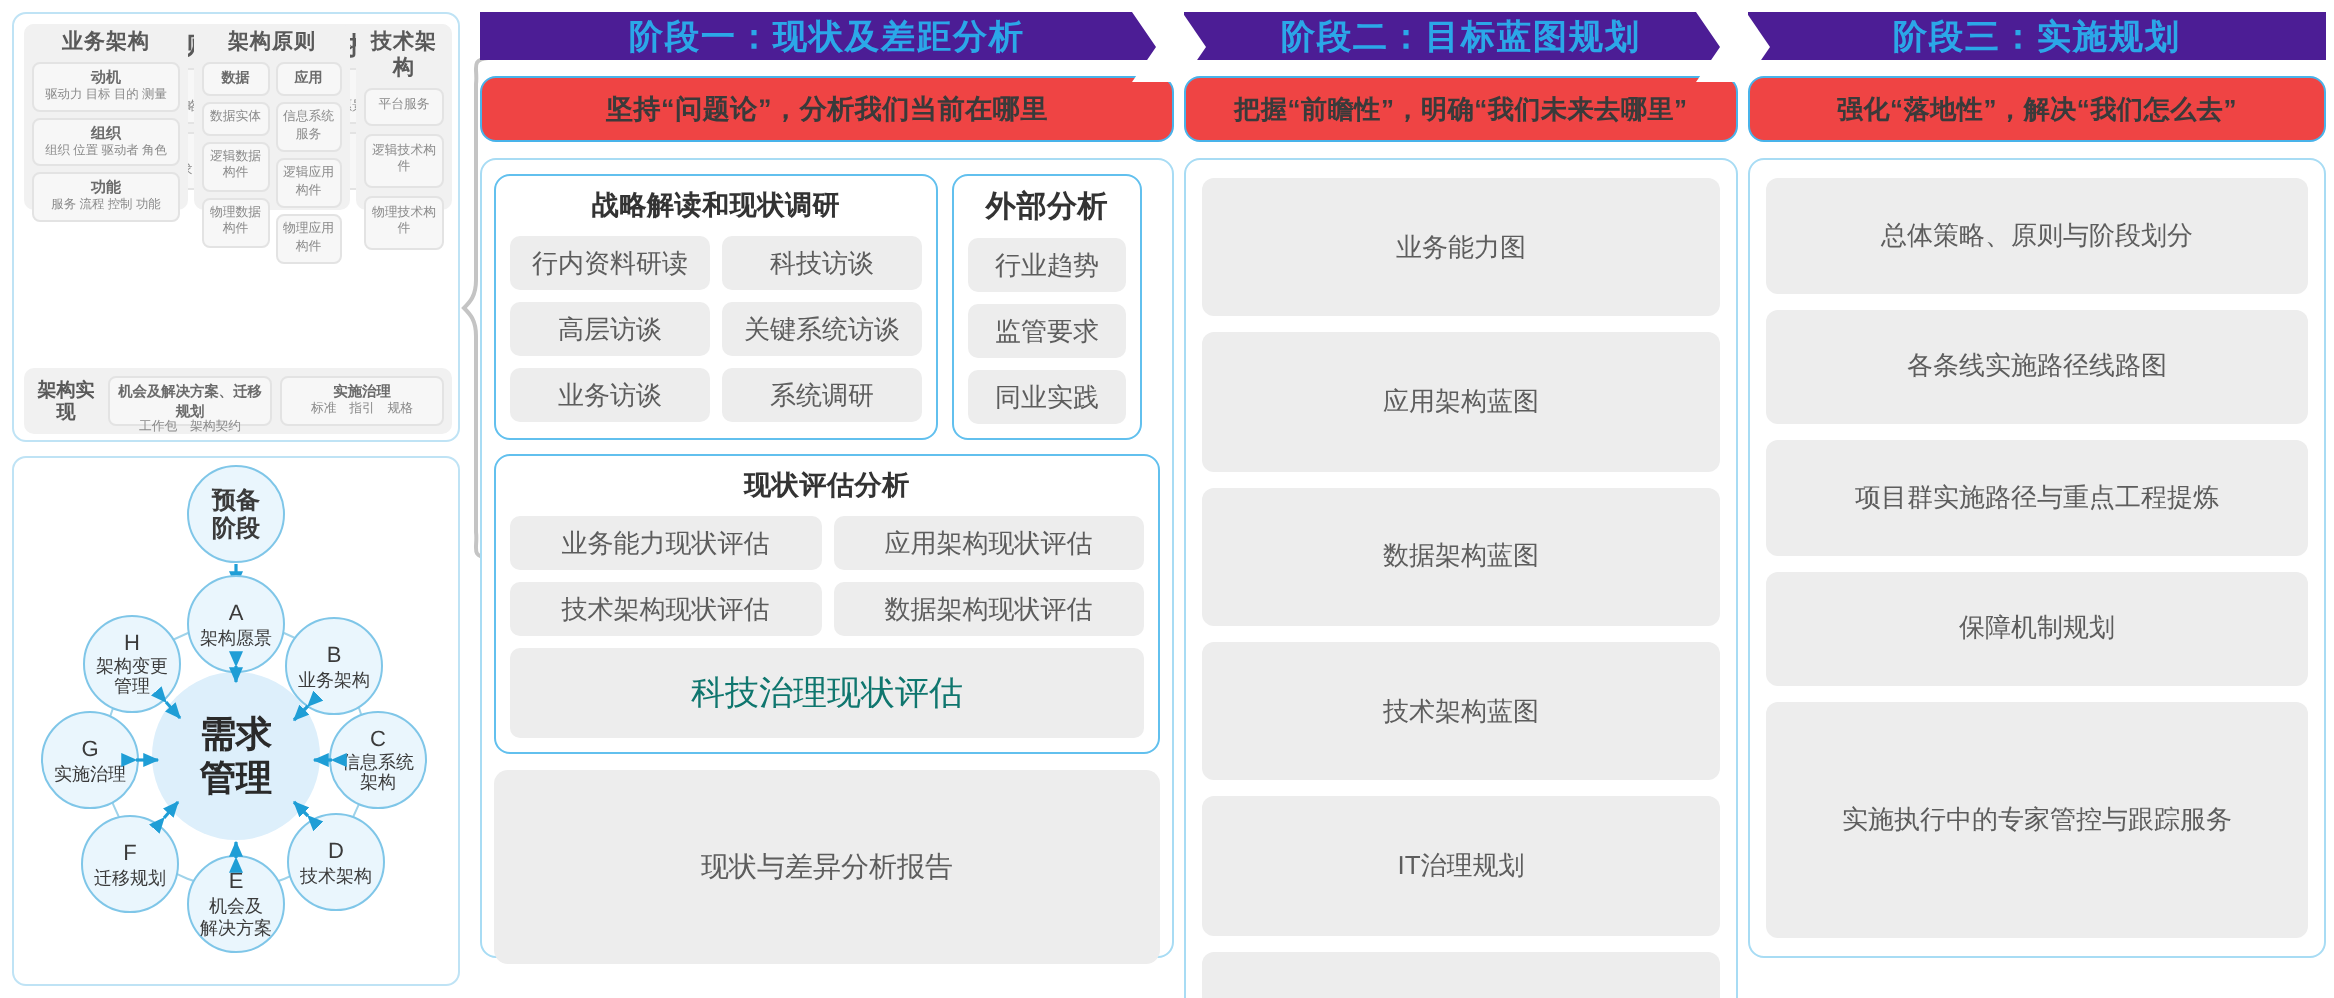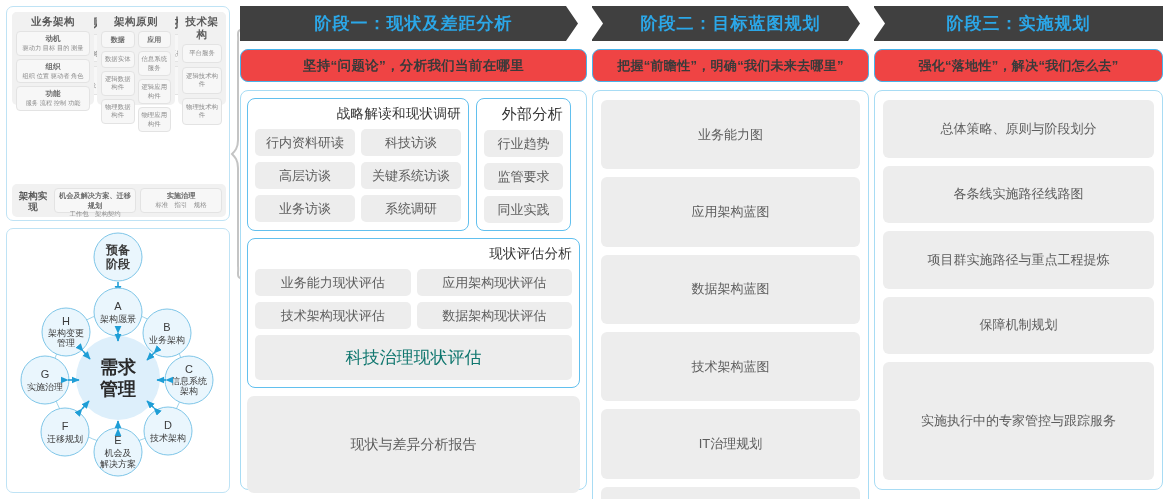--- a/index.html
+++ b/index.html
@@ -74,21 +74,21 @@
   
   .brace{position:absolute;left:224px;top:22px;}
 
   
   .phase{position:absolute;top:6px;}
   .ph1{left:240px;width:347px;}
   .ph2{left:592px;width:277px;}
   .ph3{left:874px;width:289px;}
 
   .ph-head{
-    position:relative;height:35px;background:#404040;
+    position:relative;height:24px;background:#4c1d95;
     display:flex;align-items:center;justify-content:center;
   }
   .ph-head span{
     font-size:17px;font-weight:bold;color:#2ba7e8;letter-spacing:1px;
   }
   .ph-head .chev{
     position:absolute;right:-1px;top:0;width:22px;height:35px;
   }
   .ph-head .chev-l{
     position:absolute;left:-1px;top:0;width:22px;height:35px;
@@ -120,21 +120,21 @@
 
   
   .p1-top{display:flex;gap:7px;}
   .sub-panel{
     border:1.5px solid #62c0ee;border-radius:8px;background:#fff;
     box-sizing:border-box;padding:6px 7px 7px;
   }
   .sp-strategy{width:222px;}
   .sp-external{width:95px;}
   .sp-title{
-    text-align:right;font-size:13.5px;font-weight:normal;color:#333;
+    text-align:center;font-size:13.5px;font-weight:bold;color:#333;
     margin-bottom:6px;letter-spacing:.3px;
   }
   .sp-external .sp-title{font-size:15px;}
   .chip-grid2{display:grid;grid-template-columns:1fr 1fr;gap:6px;}
   .chip-grid1{display:grid;grid-template-columns:1fr;gap:6px;}
   .chip{
     background:#ededed;border-radius:5px;height:27px;display:flex;
     align-items:center;justify-content:center;color:#5d5d5d;font-size:13px;
     text-align:center;box-sizing:border-box;
   }

